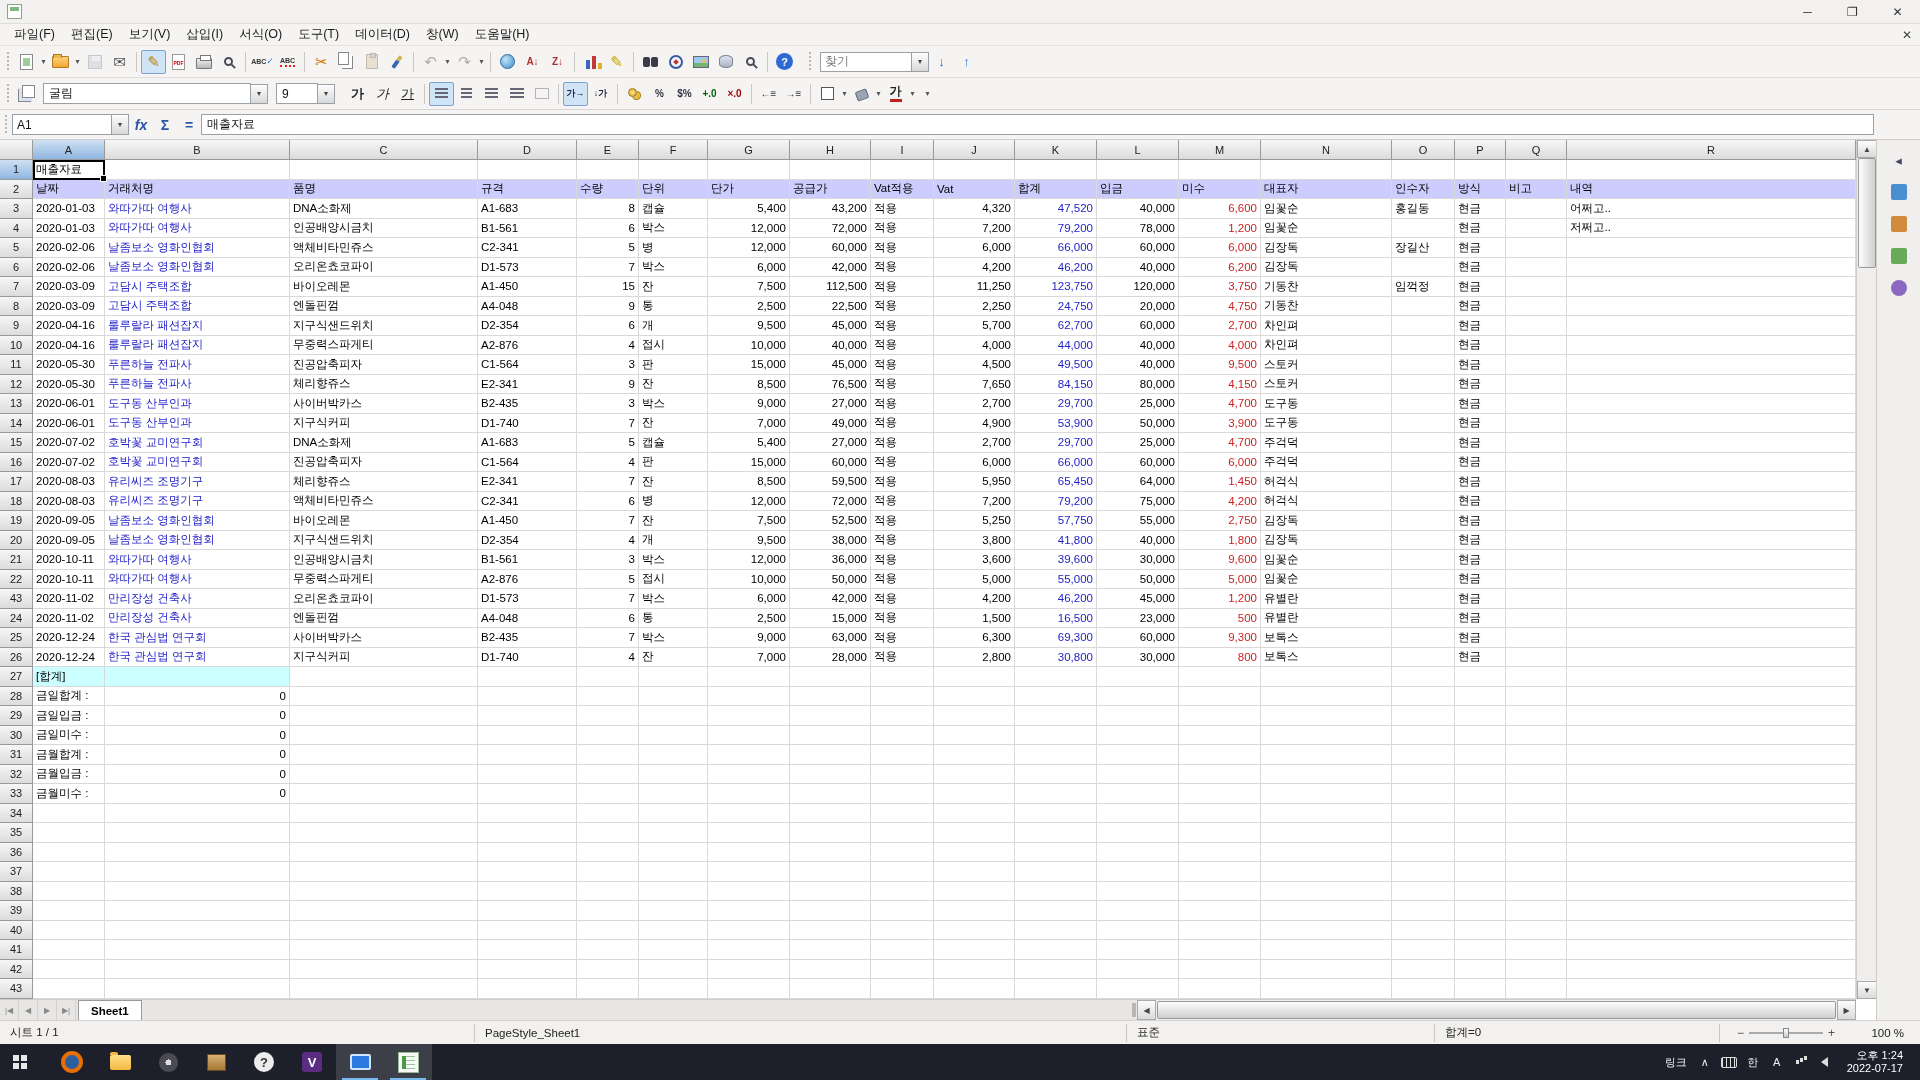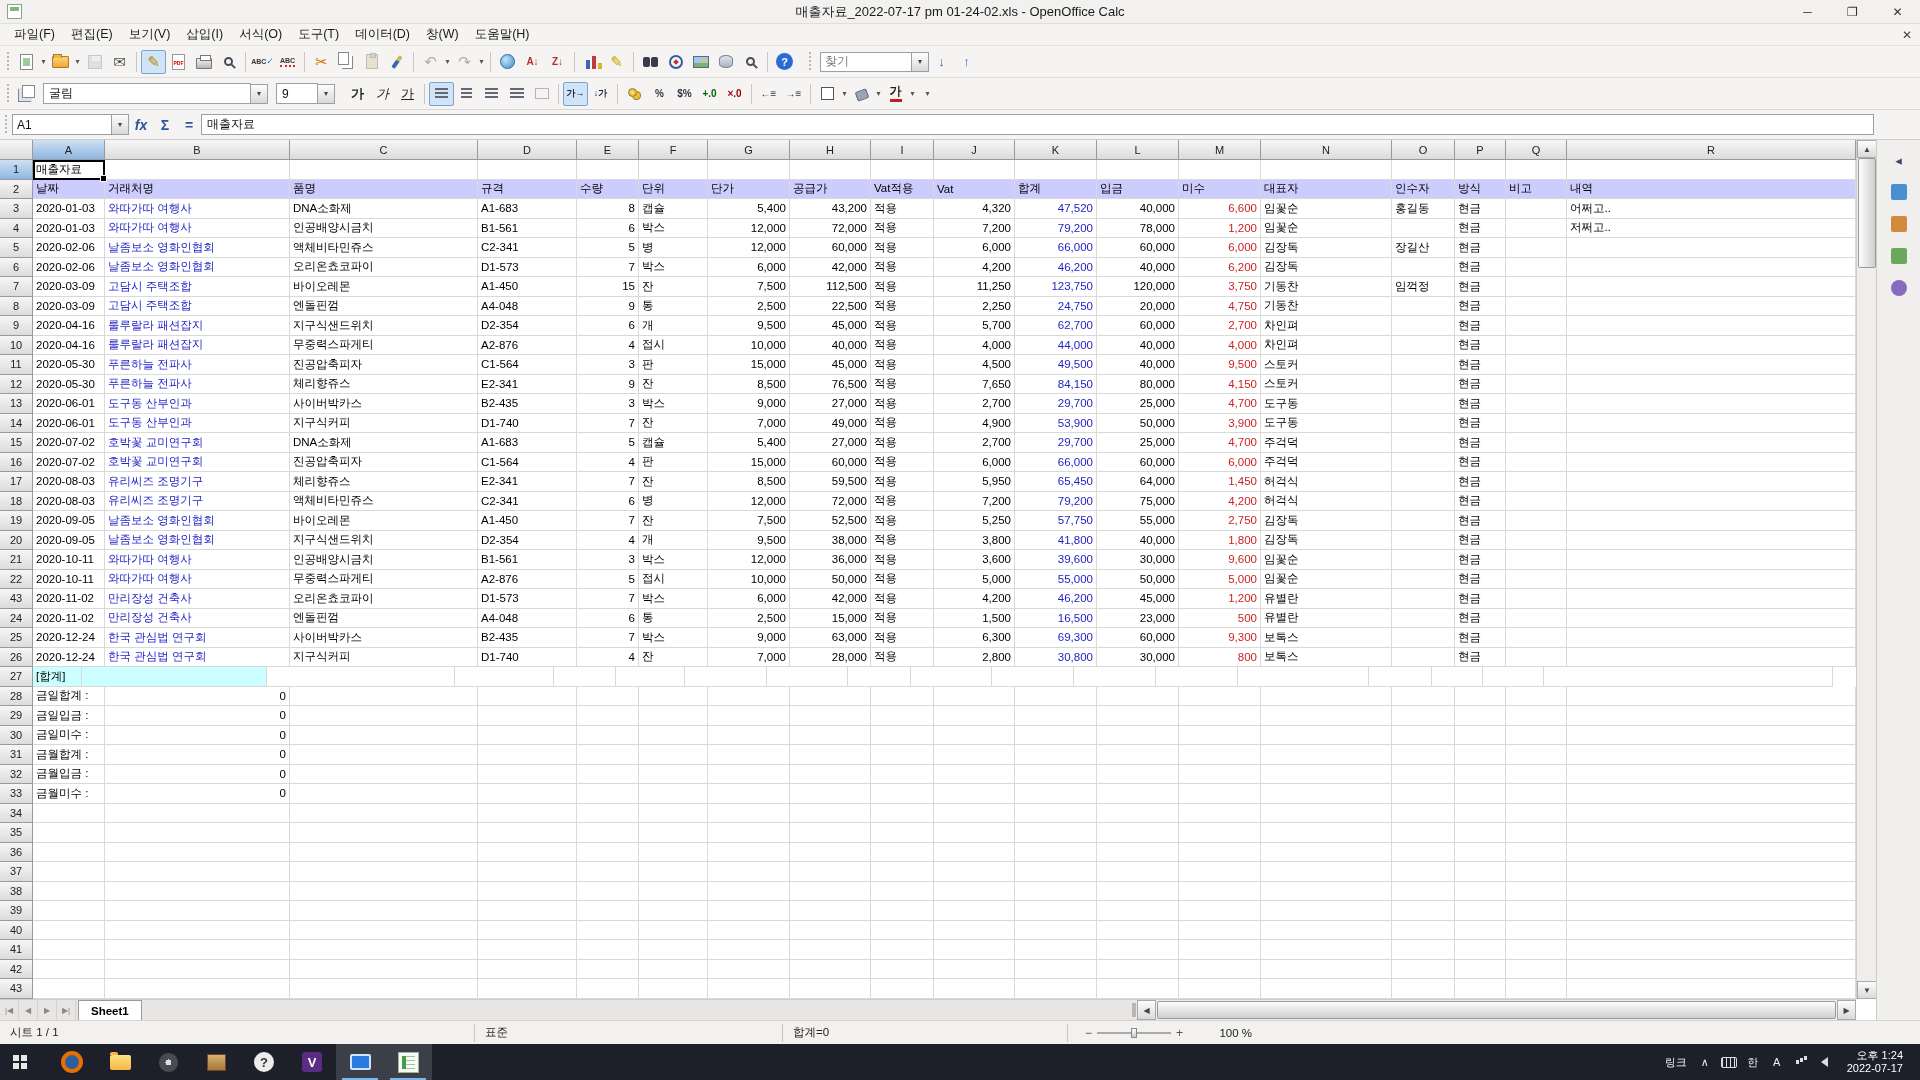--- a/index.html
+++ b/index.html
@@ -167,21 +167,20 @@
   .clock { text-align:right; font-size:11px; line-height:13px; padding:0 10px; color:#fff; }
   .peek { width:7px; border-left:1px solid #555; }
 </style>
 </head>
 <body>
 
 <div id="screen">
 
   <div class="titlebar">
     <div class="appico"></div>
-    <div class="title-text">매출자료_2022-07-17 pm 01-24-02.xls - OpenOffice Calc</div>
     <div class="win-ctrls">
       <div class="win-ctrl">─</div>
       <div class="win-ctrl">❐</div>
       <div class="win-ctrl">✕</div>
     </div>
   </div>
 
   <div class="menubar" id="menubar">
     <span class="menu-item">파일(F)</span>
       <span class="menu-item">편집(E)</span>
@@ -961,21 +960,21 @@
         <div class="cell ra" style="width: 82px;">30,000</div>
         <div class="cell ra red" style="width: 82px;">800</div>
         <div class="cell" style="width: 131px;">보톡스</div>
         <div class="cell" style="width: 63px;"></div>
         <div class="cell" style="width: 51px;">현금</div>
         <div class="cell" style="width: 61px;"></div>
         <div class="cell" style="width: 289px;"></div>
       </div>
       <div class="grow">
         <div class="rownum">27</div>
-        <div class="cell sum" style="width: 49px;">[합계]</div>
+        <div class="cell sum" style="width: 72px;">[합계]</div>
         <div class="cell sum" style="width: 185px;"></div>
         <div class="cell" style="width: 188px;"></div>
         <div class="cell" style="width: 99px;"></div>
         <div class="cell" style="width: 62px;"></div>
         <div class="cell" style="width: 69px;"></div>
         <div class="cell" style="width: 82px;"></div>
         <div class="cell" style="width: 81px;"></div>
         <div class="cell" style="width: 63px;"></div>
         <div class="cell" style="width: 81px;"></div>
         <div class="cell" style="width: 82px;"></div>
@@ -1341,20 +1340,21 @@
     <span class="hsplit"></span>
     <span class="hscroll">
       <span class="hbtn">◀</span>
       <span class="hthumb"></span>
       <span class="hbtn">▶</span>
     </span>
   </div>
 
   <div class="statusbar">
     <span class="sseg s1">시트 1 / 1</span>
+    <span class="sseg s2">PageStyle_Sheet1</span>
     <span class="sseg s3">표준</span>
     <span class="sseg s4">합계=0</span>
     <span class="zoomctrl">
       <span class="zbtn">−</span>
       <span class="ztrack">
           <span class="zthumb"></span>
         </span>
       <span class="zbtn">+</span>
     </span>
     <span class="zoomval">100 %</span>

